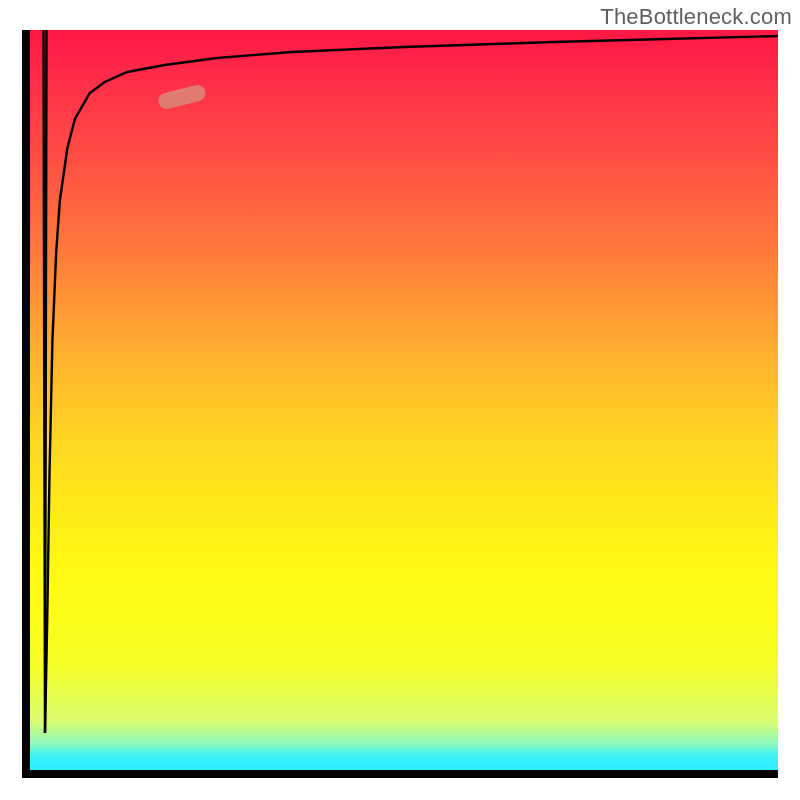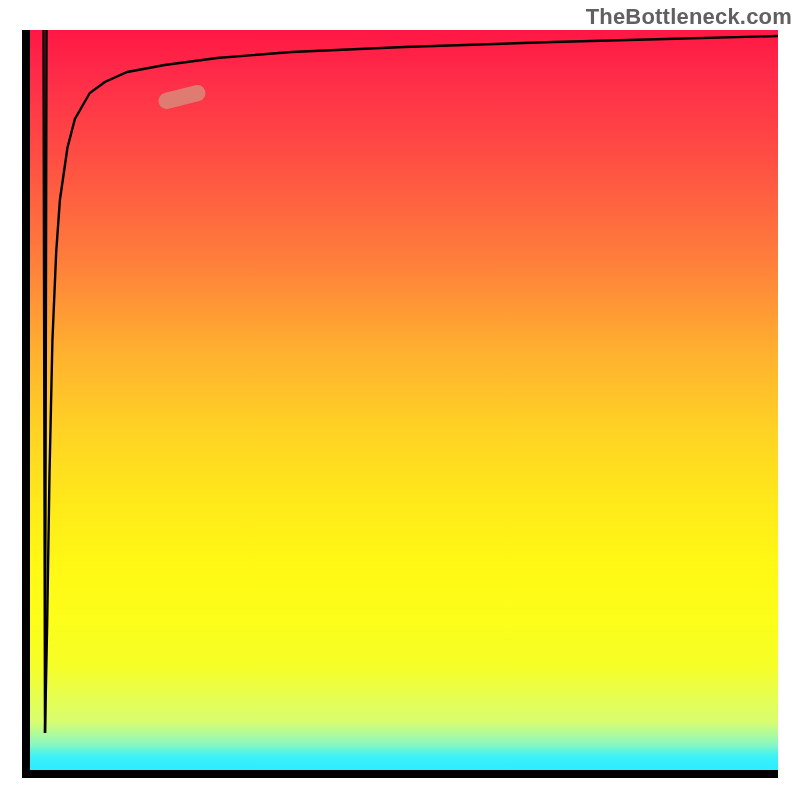--- a/index.html
+++ b/index.html
@@ -14,21 +14,21 @@
     position: relative;
     width: 800px;
     height: 800px;
   }
   .attribution {
     position: absolute;
     top: 4px;
     right: 8px;
     font-size: 22px;
     color: #606060;
-    font-weight: 700;
+    font-weight: 400;
     letter-spacing: 0.2px;
   }
   .plot-frame {
     position: absolute;
     left: 22px;
     top: 30px;
     width: 756px;
     height: 748px;
     box-sizing: border-box;
   }

